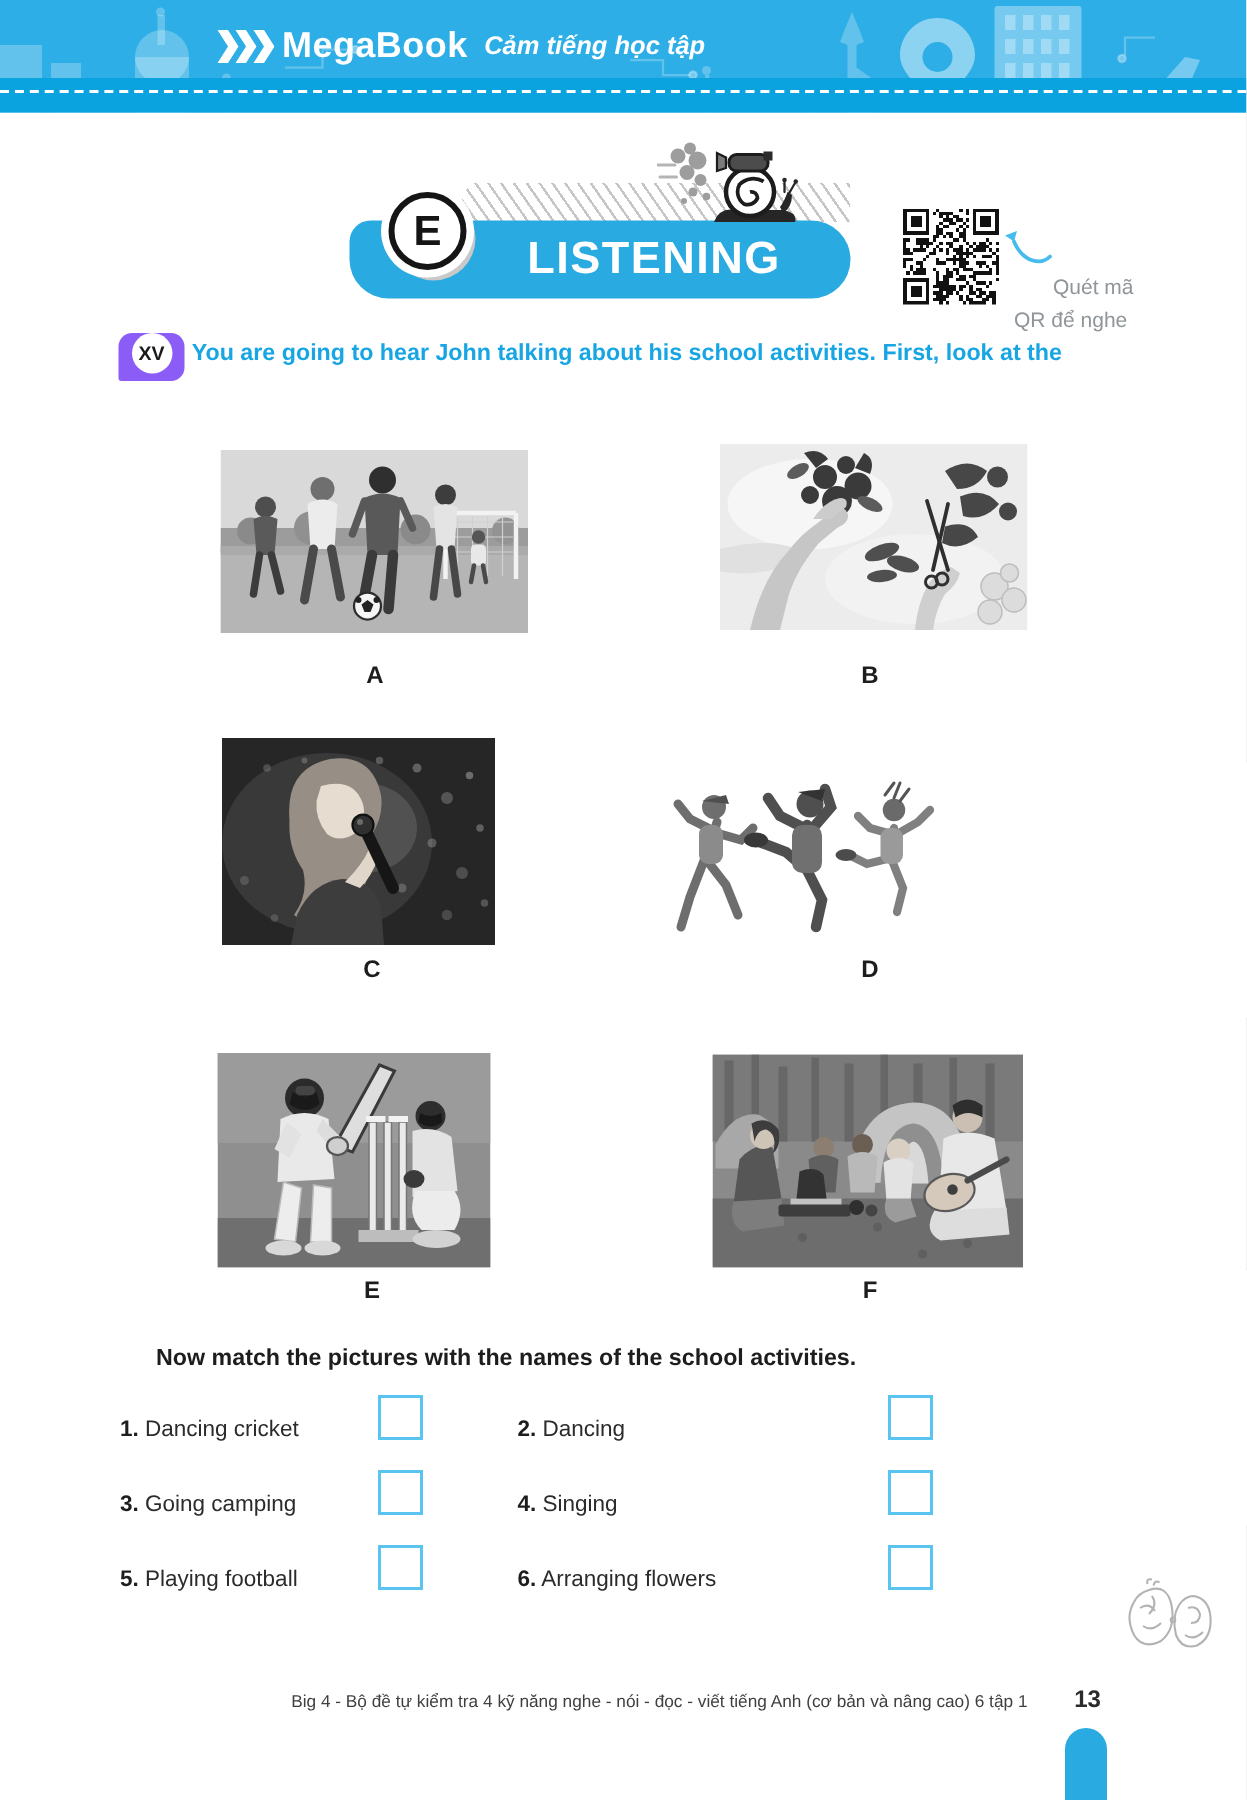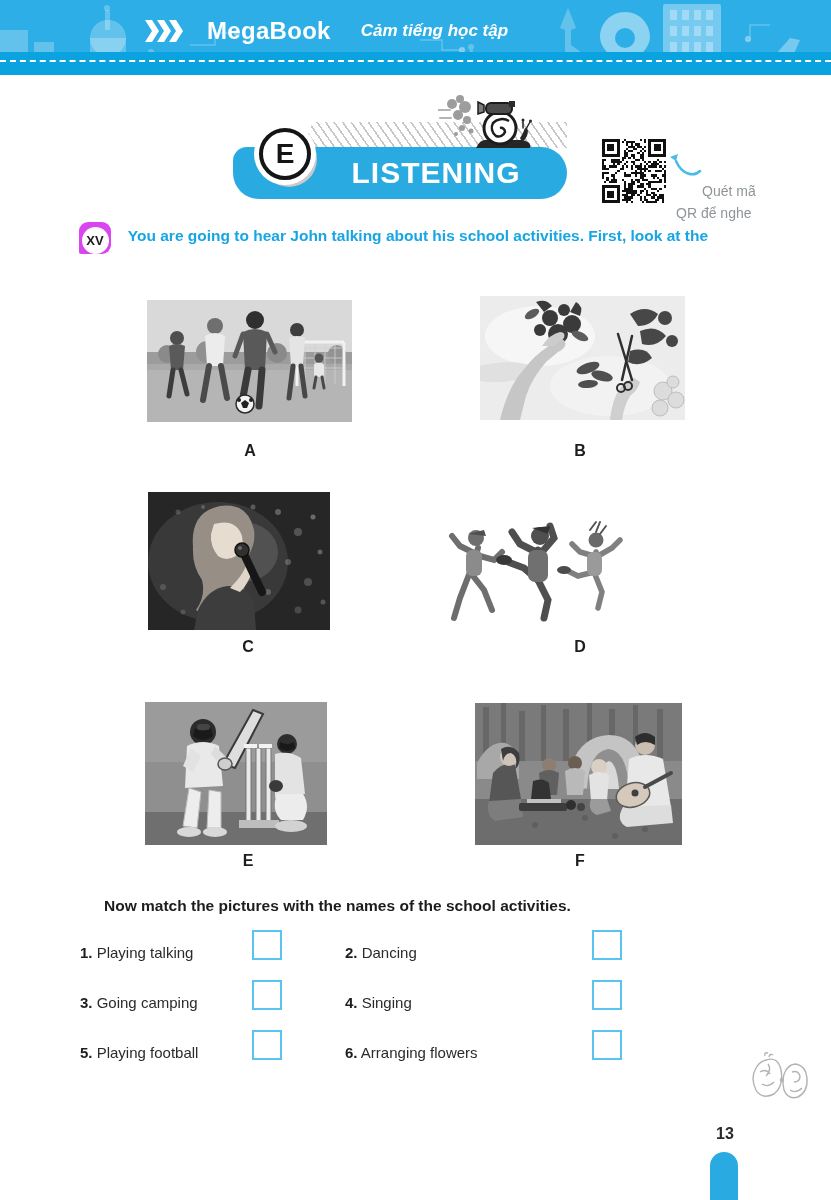--- a/index.html
+++ b/index.html
@@ -8,21 +8,21 @@
   .page {
     position:relative; width:831px; height:1200px; margin:0 auto;
     background:#ffffff; overflow:hidden;
   }
 
   
   .header { position:absolute; left:0; top:0; width:831px; height:75px; background:#2eaee6; }
   .header-strip { position:absolute; left:0; top:52px; width:831px; height:23px; background:#0aa3e0; }
   .header-dash { position:absolute; left:0; top:60px; width:831px; border-top:2px dashed #ffffff; }
   .skyline { position:absolute; left:0; top:0; }
-  .logo { position:absolute; left:145px; top:17px; display:flex; align-items:center; gap:24px; }
+  .logo { position:absolute; left:145px; top:17px; display:flex; align-items:center; gap:5px; }
   .brand { color:#fff; font-size:24px; font-weight:bold; letter-spacing:.3px; }
   .tagline { color:#fff; font-size:17px; font-style:italic; font-weight:bold; margin-left:6px; }
 
   
   .hatch {
     position:absolute; left:300px; top:122px; width:267px; height:26px;
     background:repeating-linear-gradient(55deg,#c6c6c6 0 1.6px,transparent 1.6px 7px);
     clip-path:polygon(5% 0,100% 0,100% 100%,0 100%);
   }
   .banner {
@@ -41,23 +41,23 @@
   .snail { position:absolute; left:438px; top:90px; z-index:2; }
 
   .qr { position:absolute; left:602px; top:139px; width:64px; height:64px; background:#fff; }
   .qr svg { display:block; }
   .qr-arrow { position:absolute; left:664px; top:141px; }
   .qr-caption { position:absolute; left:676px; top:148px; width:110px; color:#8f9598; font-size:14px; line-height:22px; }
   .qr-caption .l1 { padding-left:26px;margin-top:32px; }
 
   
   .task-badge {
-    position:absolute; left:79px; top:222px; width:32px; height:32px;
-    background:#d946ef; border-radius:9px 9px 9px 2px;
-    display:flex; align-items:flex-end; justify-content:center;
+    position:absolute; left:79px; top:222px; width:44px; height:32px;
+    background:#8b5cf6; border-radius:9px 9px 9px 2px;
+    display:flex; align-items:flex-start; justify-content:center;
   }
   .task-badge-inner {
     width:27px; height:27px; background:#fff; border-radius:50%;
     display:flex; align-items:center; justify-content:center;
     font-size:13px; font-weight:bold; color:#1a1a1a;
   }
   .instruction { position:absolute; left:118px; top:224px; width:590px; color:#17a6e3; font-size:15.5px; font-weight:bold; line-height:24px;text-align:right; }
 
   
   .photo { position:absolute; }
@@ -506,21 +506,21 @@
       <circle cx="96" cy="102" r="5" fill="#2f2f2f"></circle>
         <circle cx="106" cy="104" r="4" fill="#444"></circle>
     </svg>
   </div>
   <div class="photo-label" style="left:560px; top:852px;">F</div>
 
   <div class="match-heading">Now match the pictures with the names of the school activities.</div>
 
   <div class="match-item" style="left:80px; top:944px;">
     <b>1.</b>
-    <span>Playing talking</span>
+    <span>Dancing cricket</span>
   </div>
   <div class="checkbox" style="left:252px; top:930px;"></div>
 
   <div class="match-item" style="left:345px; top:944px;">
     <b>2.</b>
     <span>Dancing</span>
   </div>
   <div class="checkbox" style="left:592px; top:930px;"></div>
 
   <div class="match-item" style="left:80px; top:994px;">
@@ -551,16 +551,17 @@
     <g fill="none" stroke="#b3b3b3" stroke-width="1.4">
       <path d="M18 8 Q30 4 33 18 Q36 34 26 42 Q14 48 8 38 Q2 26 8 16 Q11 10 18 8 Z"></path>
       <path d="M12 20 Q18 16 22 22 M14 32 Q20 36 26 30 M20 12 Q24 18 18 24"></path>
       <path d="M17 4 Q16 0 20 1 M21 5 Q22 1 25 3"></path>
       <path d="M48 12 Q58 14 59 26 Q60 40 50 45 Q40 48 36 38 Q33 26 38 18 Q42 12 48 12 Z"></path>
       <path d="M44 20 Q50 18 52 24 Q52 30 46 30 M42 38 Q48 42 54 36"></path>
       <circle cx="34" cy="28" r="1.5"></circle>
     </g>
   </svg>
 
+  <div class="footer-text">Big 4 - Bộ đề tự kiểm tra 4 kỹ năng  nghe - nói - đọc - viết tiếng Anh (cơ bản và nâng cao) 6 tập 1</div>
   <div class="page-number">13</div>
   <div class="side-tab"></div>
 
 </div>
 
 </body></html>

